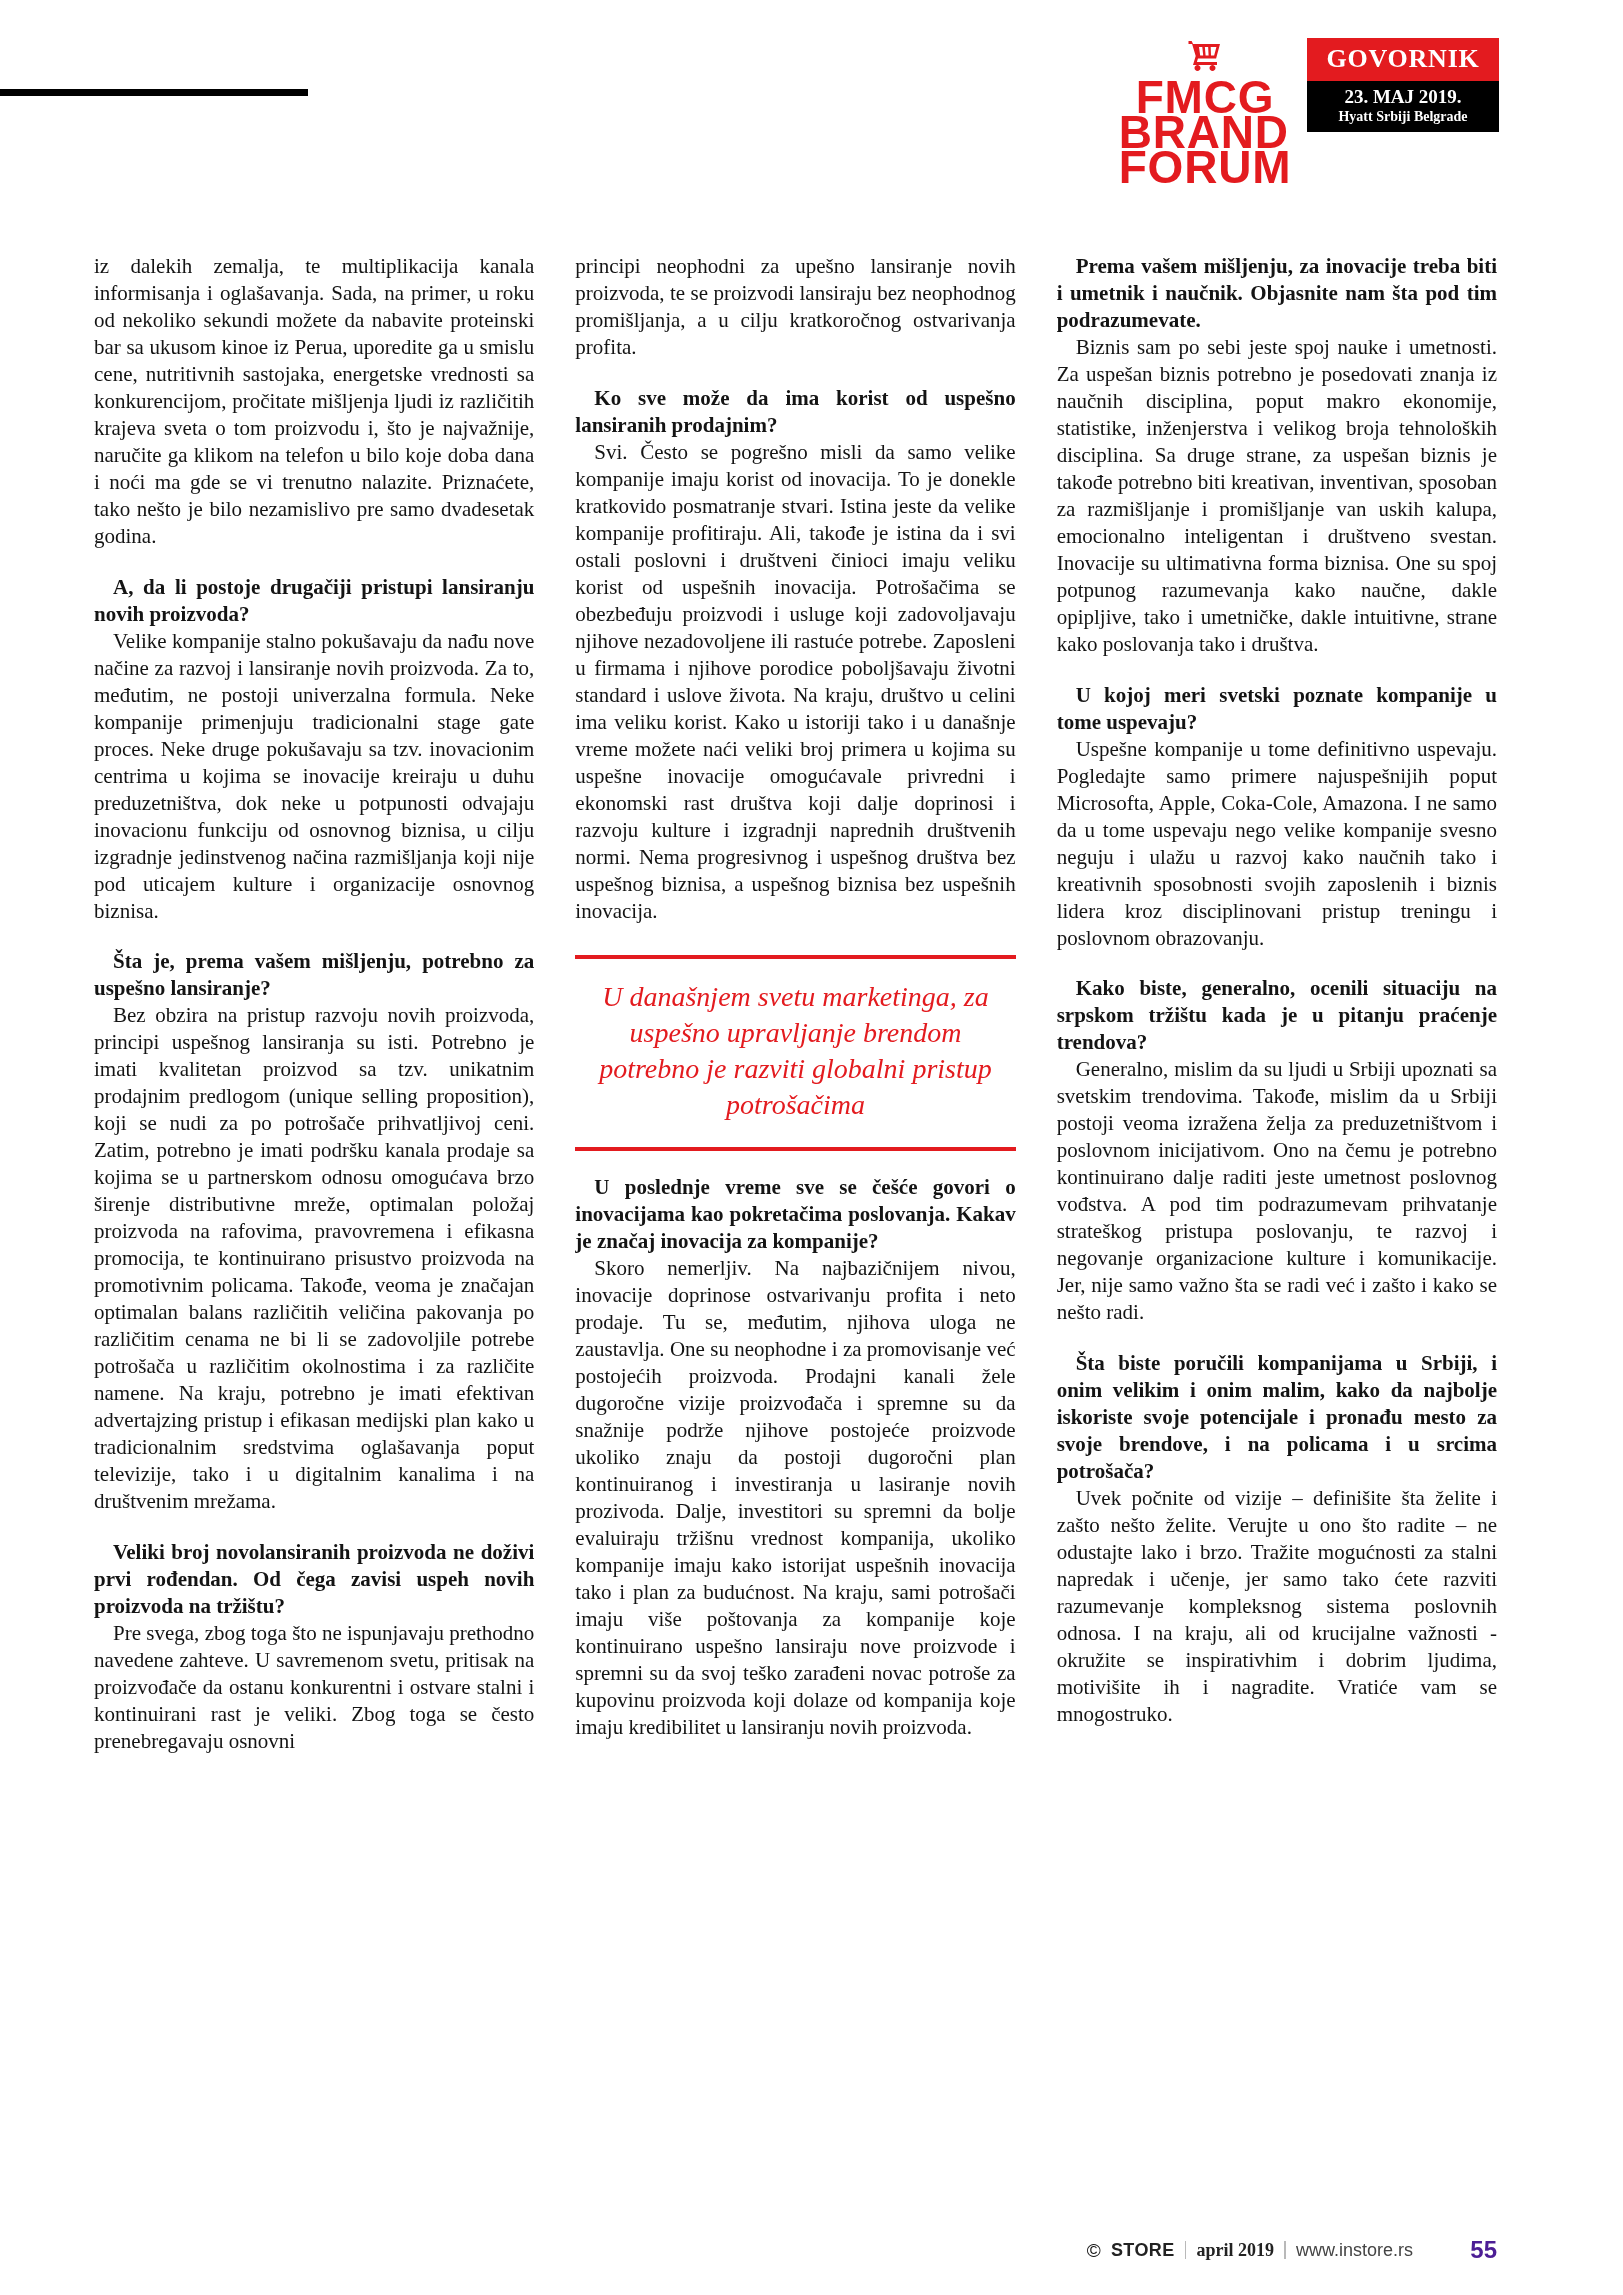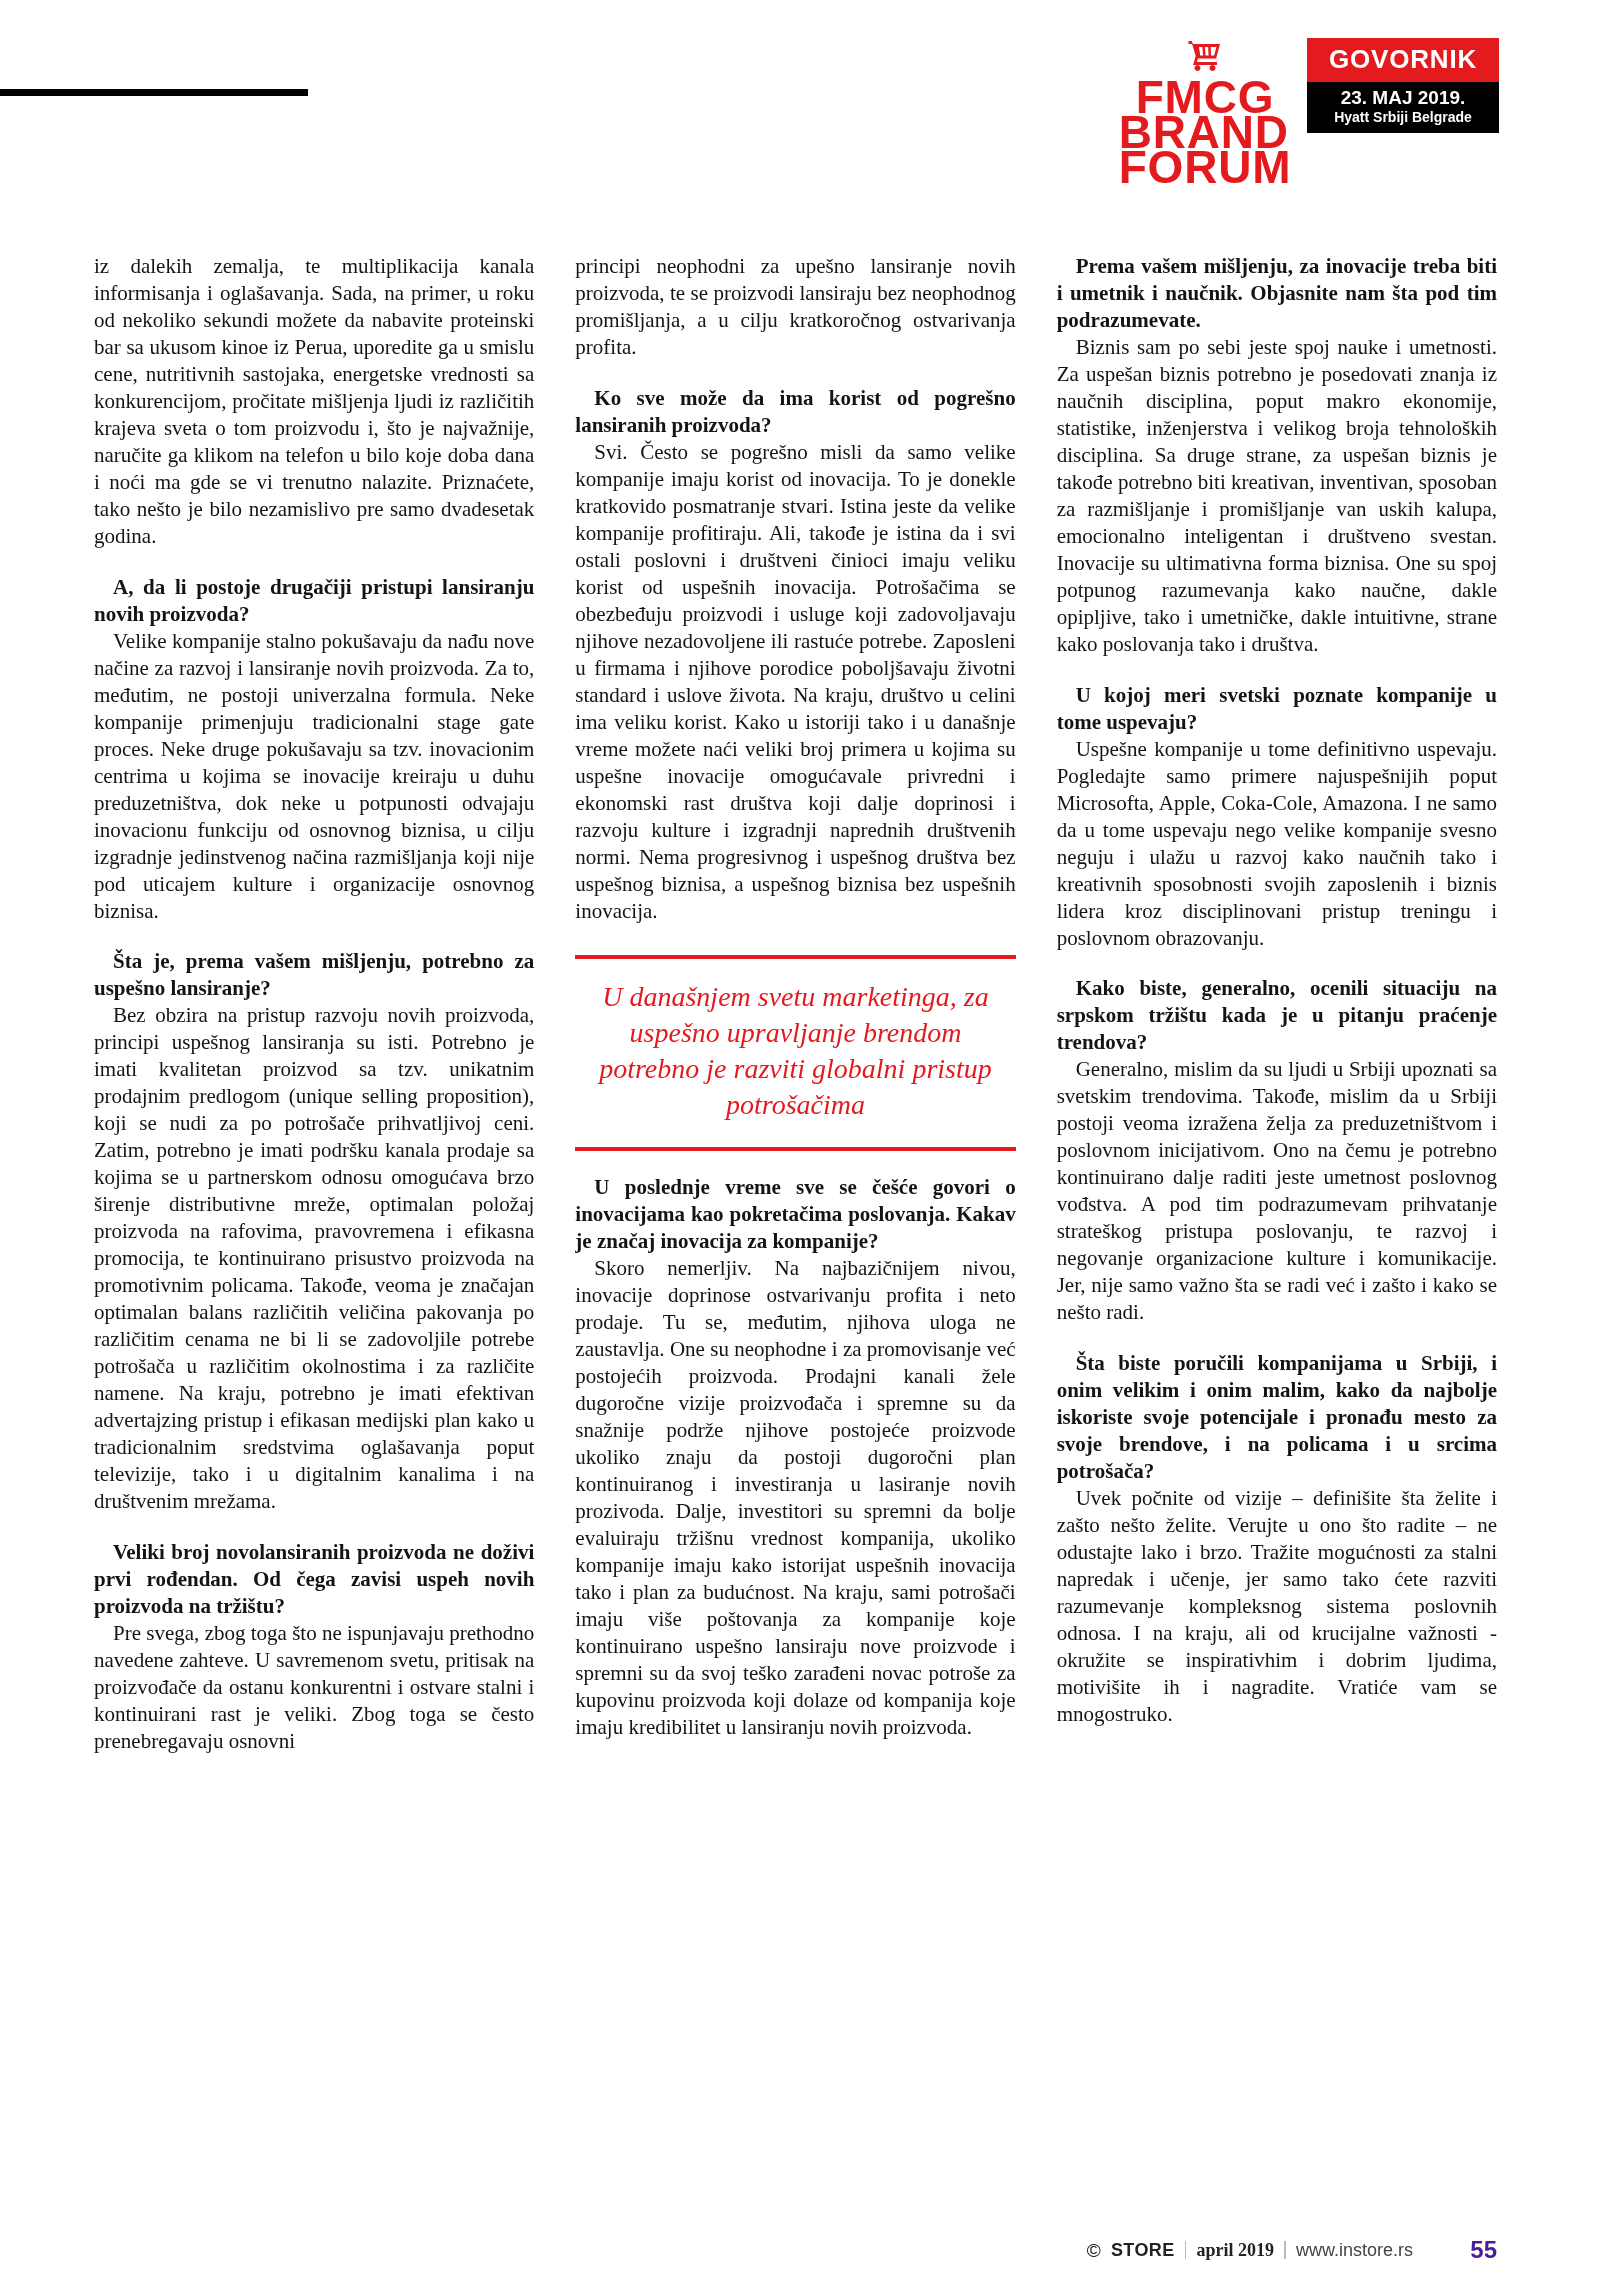--- a/index.html
+++ b/index.html
@@ -35,21 +35,21 @@
   .logo{
     font-family:"Liberation Sans", sans-serif;
     font-weight:bold;
     color:var(--red);
     font-size:46px;
     line-height:35px;
     letter-spacing:0.8px;
   }
   .logo-line1{display:flex;align-items:center;gap:6.3px;flex-direction:column;}
   .cart{display:inline-flex;align-items:center;}
-  .badge{width:192px;font-family:Liberation Sans, sans-serif;}
+  .badge{width:192px;font-family:Liberation Serif, serif;}
   .badge-title{
     background:var(--red);
     color:#fff;
     text-align:center;
     font-weight:bold;
     font-size:26px;
     letter-spacing:0.8px;
     padding:6.3px 0 7px;
   }
   .badge-info{
@@ -163,21 +163,21 @@
         <p class="para">iz dalekih zemalja, te multiplikacija kanala informisanja i oglašavanja. Sada, na primer, u roku od nekoliko sekundi možete da nabavite proteinski bar sa ukusom kinoe iz Perua, uporedite ga u smislu cene, nutritivnih sastojaka, energetske vrednosti sa konkurencijom, pročitate mišljenja ljudi iz različitih krajeva sveta o tom proizvodu i, što je najvažnije, naručite ga klikom na telefon u bilo koje doba dana i noći ma gde se vi trenutno nalazite. Priznaćete, tako nešto je bilo nezamislivo pre samo dvadesetak godina.</p>
         <h3 class="q-heading">A, da li postoje drugačiji pristupi lansiranju novih proizvoda?</h3>
         <p class="para">Velike kompanije stalno pokušavaju da nađu nove načine za razvoj i lansiranje novih proizvoda. Za to, međutim, ne postoji univerzalna formula. Neke kompanije primenjuju tradicionalni stage gate proces. Neke druge pokušavaju sa tzv. inovacionim centrima u kojima se inovacije kreiraju u duhu preduzetništva, dok neke u potpunosti odvajaju inovacionu funkciju od osnovnog biznisa, u cilju izgradnje jedinstvenog načina razmišljanja koji nije pod uticajem kulture i organizacije osnovnog biznisa.</p>
         <h3 class="q-heading">Šta je, prema vašem mišljenju, potrebno za uspešno lansiranje?</h3>
         <p class="para">Bez obzira na pristup razvoju novih proizvoda, principi uspešnog lansiranja su isti.  Potrebno je imati kvalitetan proizvod sa tzv. unikatnim prodajnim predlogom (unique selling proposition), koji se nudi za po potrošače prihvatljivoj ceni. Zatim, potrebno je imati podršku kanala prodaje sa kojima se u partnerskom odnosu omogućava brzo širenje distributivne mreže, optimalan položaj proizvoda na rafovima, pravovremena i efikasna promocija, te kontinuirano prisustvo proizvoda na promotivnim policama. Takođe, veoma je značajan optimalan balans različitih veličina pakovanja po različitim cenama ne bi li se zadovoljile potrebe potrošača u različitim okolnostima i za različite namene. Na kraju, potrebno je imati efektivan advertajzing pristup i efikasan medijski plan kako u tradicionalnim sredstvima oglašavanja poput televizije, tako i u digitalnim kanalima i na društvenim mrežama.</p>
         <h3 class="q-heading">Veliki broj novolansiranih proizvoda ne doživi prvi rođendan. Od čega zavisi uspeh novih proizvoda na tržištu?</h3>
         <p class="para">Pre svega, zbog toga što ne ispunjavaju prethodno navedene zahteve. U savremenom svetu, pritisak na proizvođače da ostanu konkurentni i ostvare stalni i kontinuirani rast je veliki. Zbog toga se često prenebregavaju osnovni</p>
       </div>
     <div class="column">
         <p class="para">principi neophodni za upešno lansiranje novih proizvoda, te se proizvodi lansiraju bez neophodnog promišljanja, a u cilju kratkoročnog ostvarivanja profita.</p>
-        <h3 class="q-heading">Ko sve može da ima korist od pogrešno lansiranih proizvoda?</h3>
+        <h3 class="q-heading">Ko sve može da ima korist od uspešno lansiranih prodajnim?</h3>
         <p class="para">Svi. Često se pogrešno misli da samo velike kompanije imaju korist od inovacija. To je donekle kratkovido posmatranje stvari. Istina jeste da velike kompanije profitiraju. Ali, takođe je istina da i svi ostali poslovni i društveni činioci imaju veliku korist od uspešnih inovacija. Potrošačima se obezbeđuju proizvodi i usluge koji zadovoljavaju njihove nezadovoljene ili rastuće potrebe. Zaposleni u firmama i njihove porodice poboljšavaju životni standard i uslove života. Na kraju, društvo u celini ima veliku korist. Kako u istoriji tako i u današnje vreme možete naći veliki broj primera u kojima su uspešne inovacije omogućavale privredni i ekonomski rast društva koji dalje doprinosi i razvoju kulture i izgradnji naprednih društvenih normi. Nema progresivnog i uspešnog društva bez uspešnog biznisa, a uspešnog biznisa bez uspešnih inovacija.</p>
         <div class="pullquote">U današnjem svetu marketinga, za uspešno upravljanje brendom potrebno je razviti globalni pristup potrošačima</div>
         <h3 class="q-heading">U poslednje vreme sve se češće govori o inovacijama kao pokretačima poslovanja. Kakav je značaj inovacija za kompanije?</h3>
         <p class="para">Skoro nemerljiv. Na najbazičnijem nivou, inovacije doprinose ostvarivanju profita i neto prodaje. Tu se, međutim, njihova uloga ne zaustavlja. One su neophodne i za promovisanje već postojećih proizvoda. Prodajni kanali žele dugoročne vizije proizvođača i spremne su da snažnije podrže njihove postojeće proizvode ukoliko znaju da postoji dugoročni plan kontinuiranog i investiranja u lasiranje novih prozivoda. Dalje, investitori su spremni da bolje evaluiraju tržišnu vrednost kompanija, ukoliko kompanije imaju kako istorijat uspešnih inovacija tako i plan za budućnost. Na kraju, sami potrošači imaju više poštovanja za kompanije koje kontinuirano uspešno lansiraju nove proizvode i spremni su da svoj teško zarađeni novac potroše za kupovinu proizvoda koji dolaze od kompanija koje imaju kredibilitet u lansiranju novih proizvoda.</p>
       </div>
     <div class="column">
         <h3 class="q-heading">Prema vašem mišljenju, za inovacije treba biti i umetnik i naučnik. Objasnite nam šta pod tim podrazumevate.</h3>
         <p class="para">Biznis sam po sebi jeste spoj nauke i umetnosti. Za uspešan biznis potrebno je posedovati znanja iz naučnih disciplina, poput makro ekonomije, statistike, inženjerstva i velikog broja tehnoloških disciplina. Sa druge strane, za uspešan biznis je takođe potrebno biti kreativan, inventivan, sposoban za razmišljanje i promišljanje van uskih kalupa, emocionalno inteligentan i društveno svestan. Inovacije su ultimativna forma biznisa. One su spoj potpunog razumevanja kako naučne, dakle opipljive, tako i umetničke, dakle intuitivne, strane kako poslovanja tako i društva.</p>
         <h3 class="q-heading">U kojoj meri svetski poznate kompanije u tome uspevaju?</h3>
         <p class="para">Uspešne kompanije u tome definitivno uspevaju. Pogledajte samo primere najuspešnijih poput Microsofta, Apple, Coka-Cole, Amazona. I ne samo da u tome uspevaju nego velike kompanije svesno neguju i ulažu u razvoj kako naučnih tako i kreativnih sposobnosti svojih zaposlenih i biznis lidera kroz disciplinovani pristup treningu i poslovnom obrazovanju.</p>

